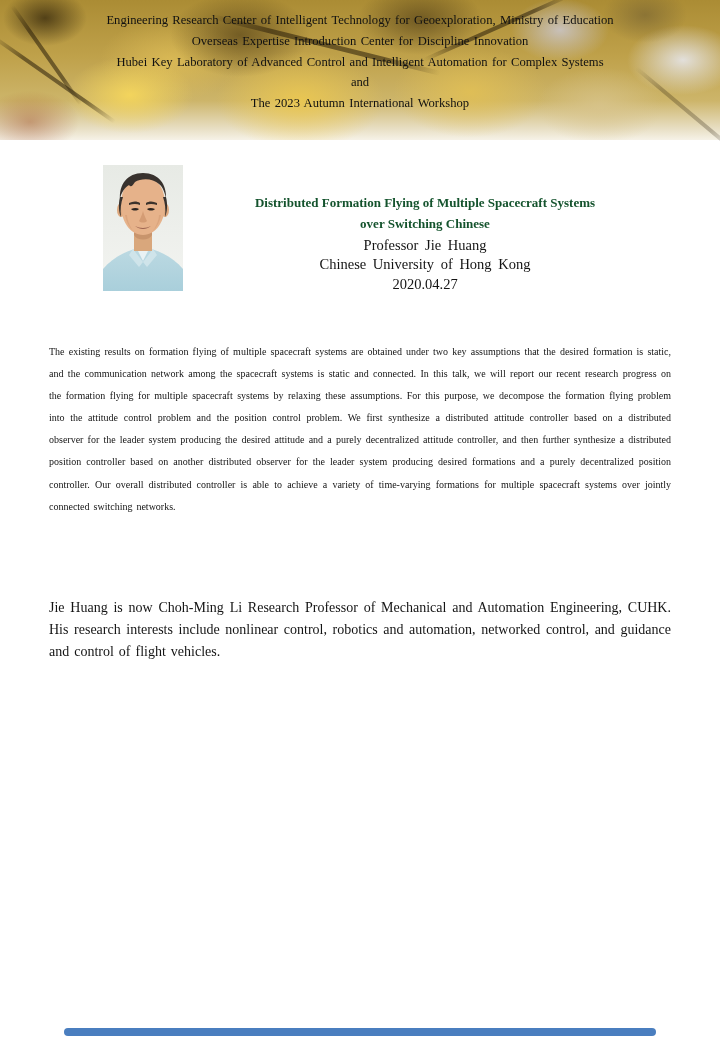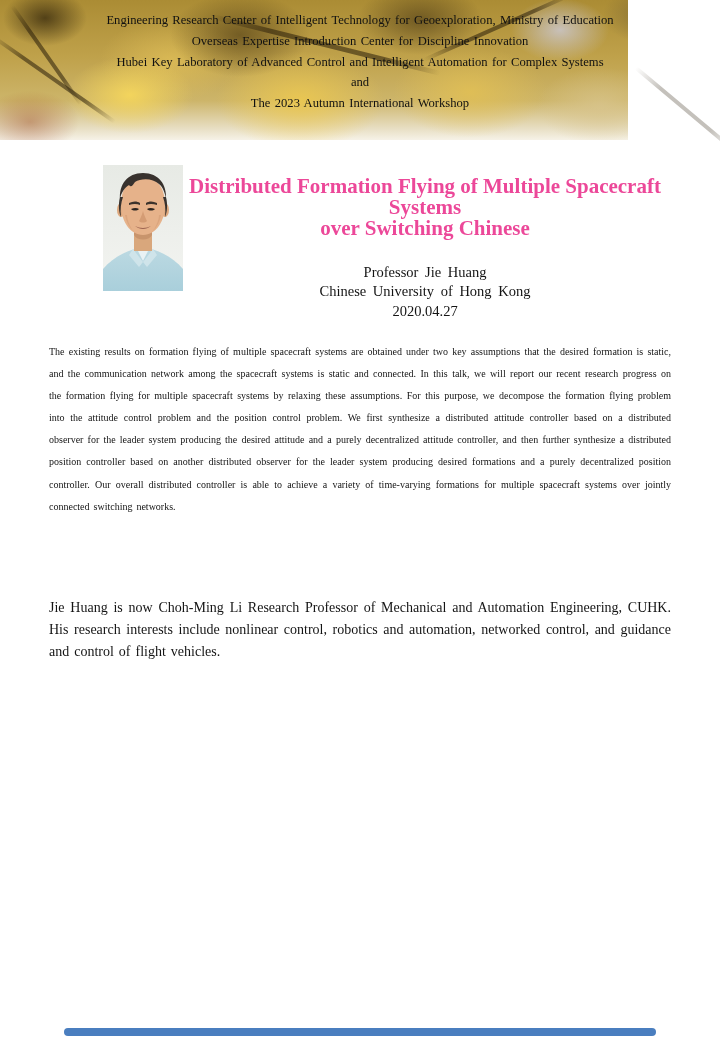--- a/index.html
+++ b/index.html
@@ -10,21 +10,21 @@
     background: #ffffff;
     overflow: hidden;
     font-family: "Liberation Serif", "DejaVu Serif", serif;
     color: #141414;
   }
 
   
   .banner {
     position: absolute;
     left: 0; top: 0;
-    width: 628px; height: 140px;
+    width: 720px; height: 140px;
     background-image:
       radial-gradient(60px 40px at 45px 18px,  rgba(42,30,8,0.70),   rgba(42,30,8,0) 70%),
       radial-gradient(90px 55px at 130px 95px, rgba(245,214,92,0.95),rgba(245,214,92,0) 70%),
       radial-gradient(70px 45px at 30px 122px, rgba(150,62,25,0.40), rgba(150,62,25,0) 70%),
       radial-gradient(100px 60px at 240px 35px,rgba(70,52,16,0.60),  rgba(70,52,16,0) 70%),
       radial-gradient(120px 70px at 300px 100px,rgba(236,200,80,0.90),rgba(236,200,80,0) 70%),
       radial-gradient(90px 50px at 420px 20px, rgba(58,42,14,0.55),  rgba(58,42,14,0) 70%),
       radial-gradient(110px 65px at 470px 92px,rgba(226,192,84,0.85),rgba(226,192,84,0) 70%),
       radial-gradient(70px 45px at 560px 30px, rgba(206,206,226,0.75),rgba(206,206,226,0) 70%),
       radial-gradient(60px 40px at 645px 15px, rgba(120,100,50,0.65),rgba(120,100,50,0) 70%),
@@ -66,26 +66,27 @@
   .photo svg { display: block; width: 80px; height: 126px; }
 
   .title-block {
     position: absolute;
     left: 178px; top: 176px;
     width: 494px;
     text-align: center;
   }
   .talk-title {
     font-weight: 700;
-    font-size: 21px;
+    font-size: 13px;
     line-height: 21px;
-    color: #ec4899;
+    color: #14532d;
+    margin-top: 16px;
   }
   .speaker-block {
-    margin-top: 24px;
+    margin-top: 2px;
     font-size: 14.5px;
     line-height: 19.3px;
     word-spacing: 3px;
   }
 
   
   .abstract {
     position: absolute;
     left: 49px; top: 331px;
     width: 622px;

